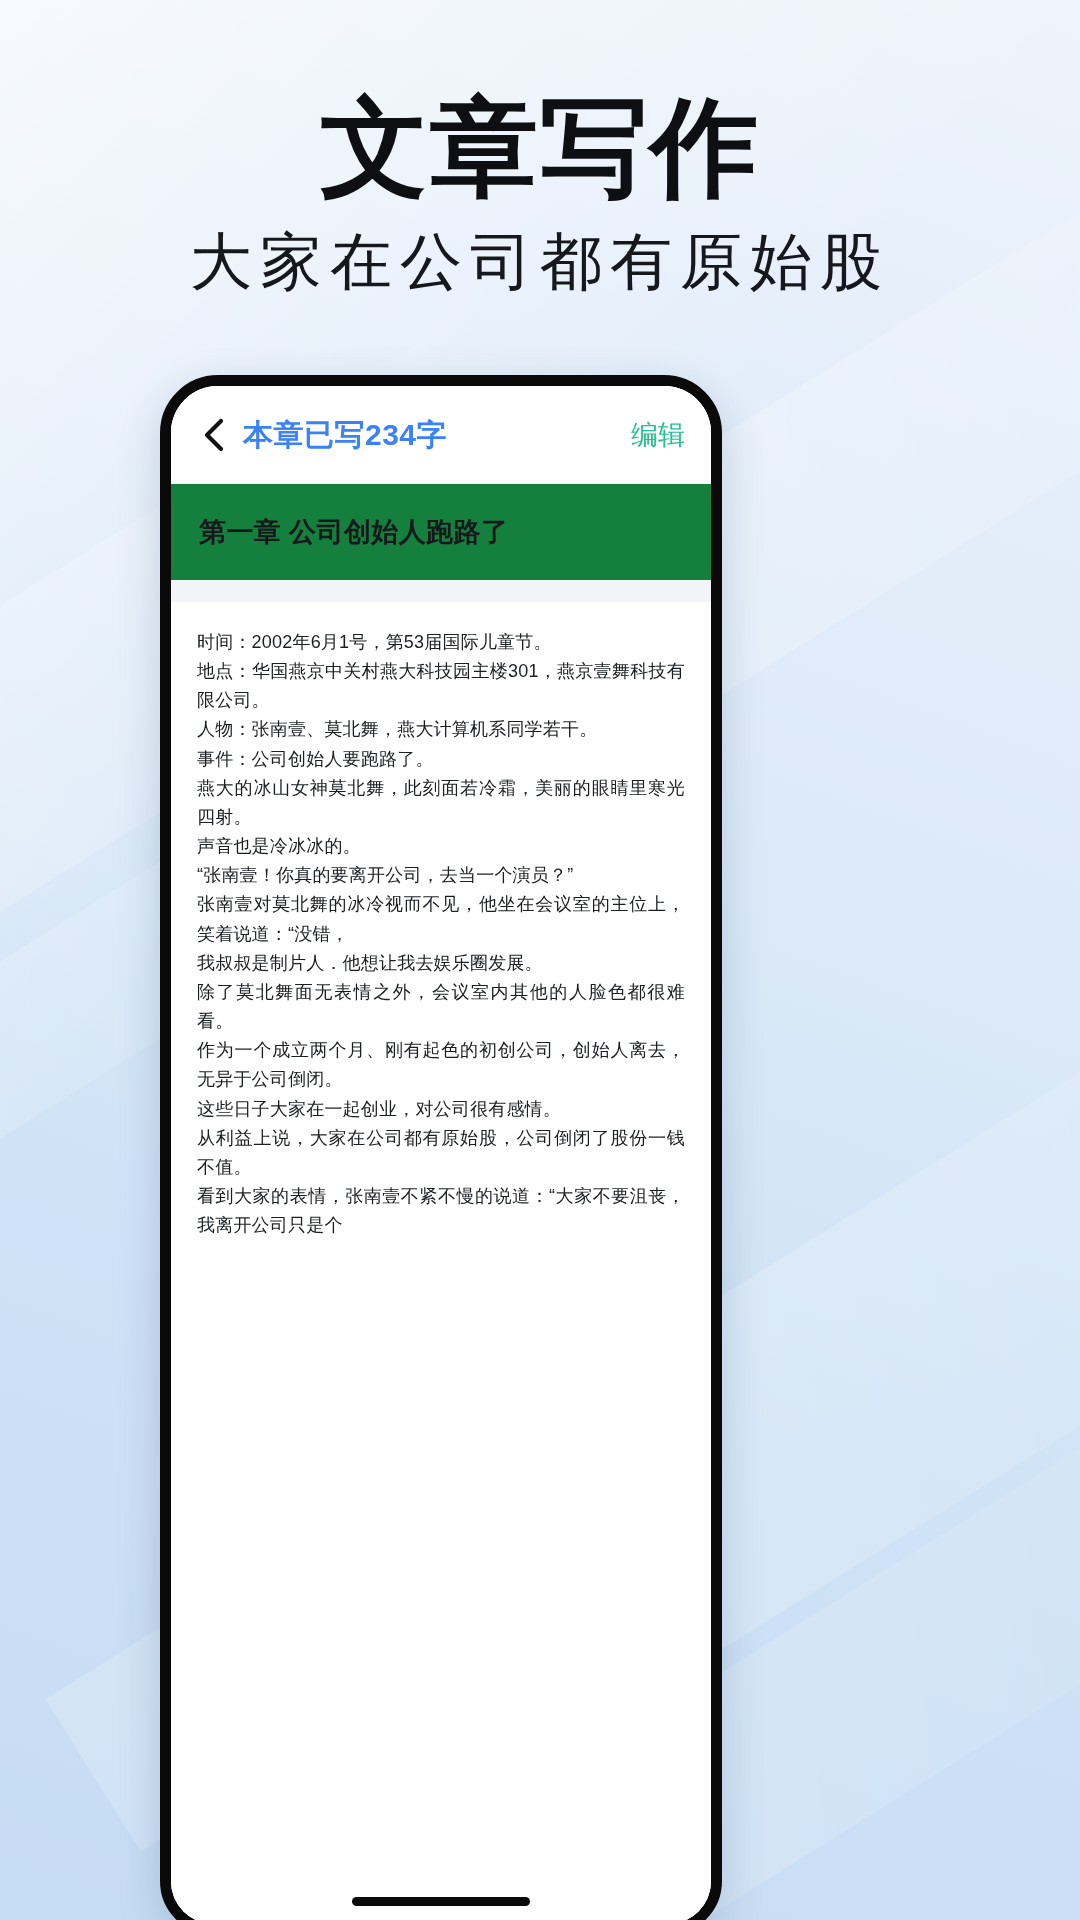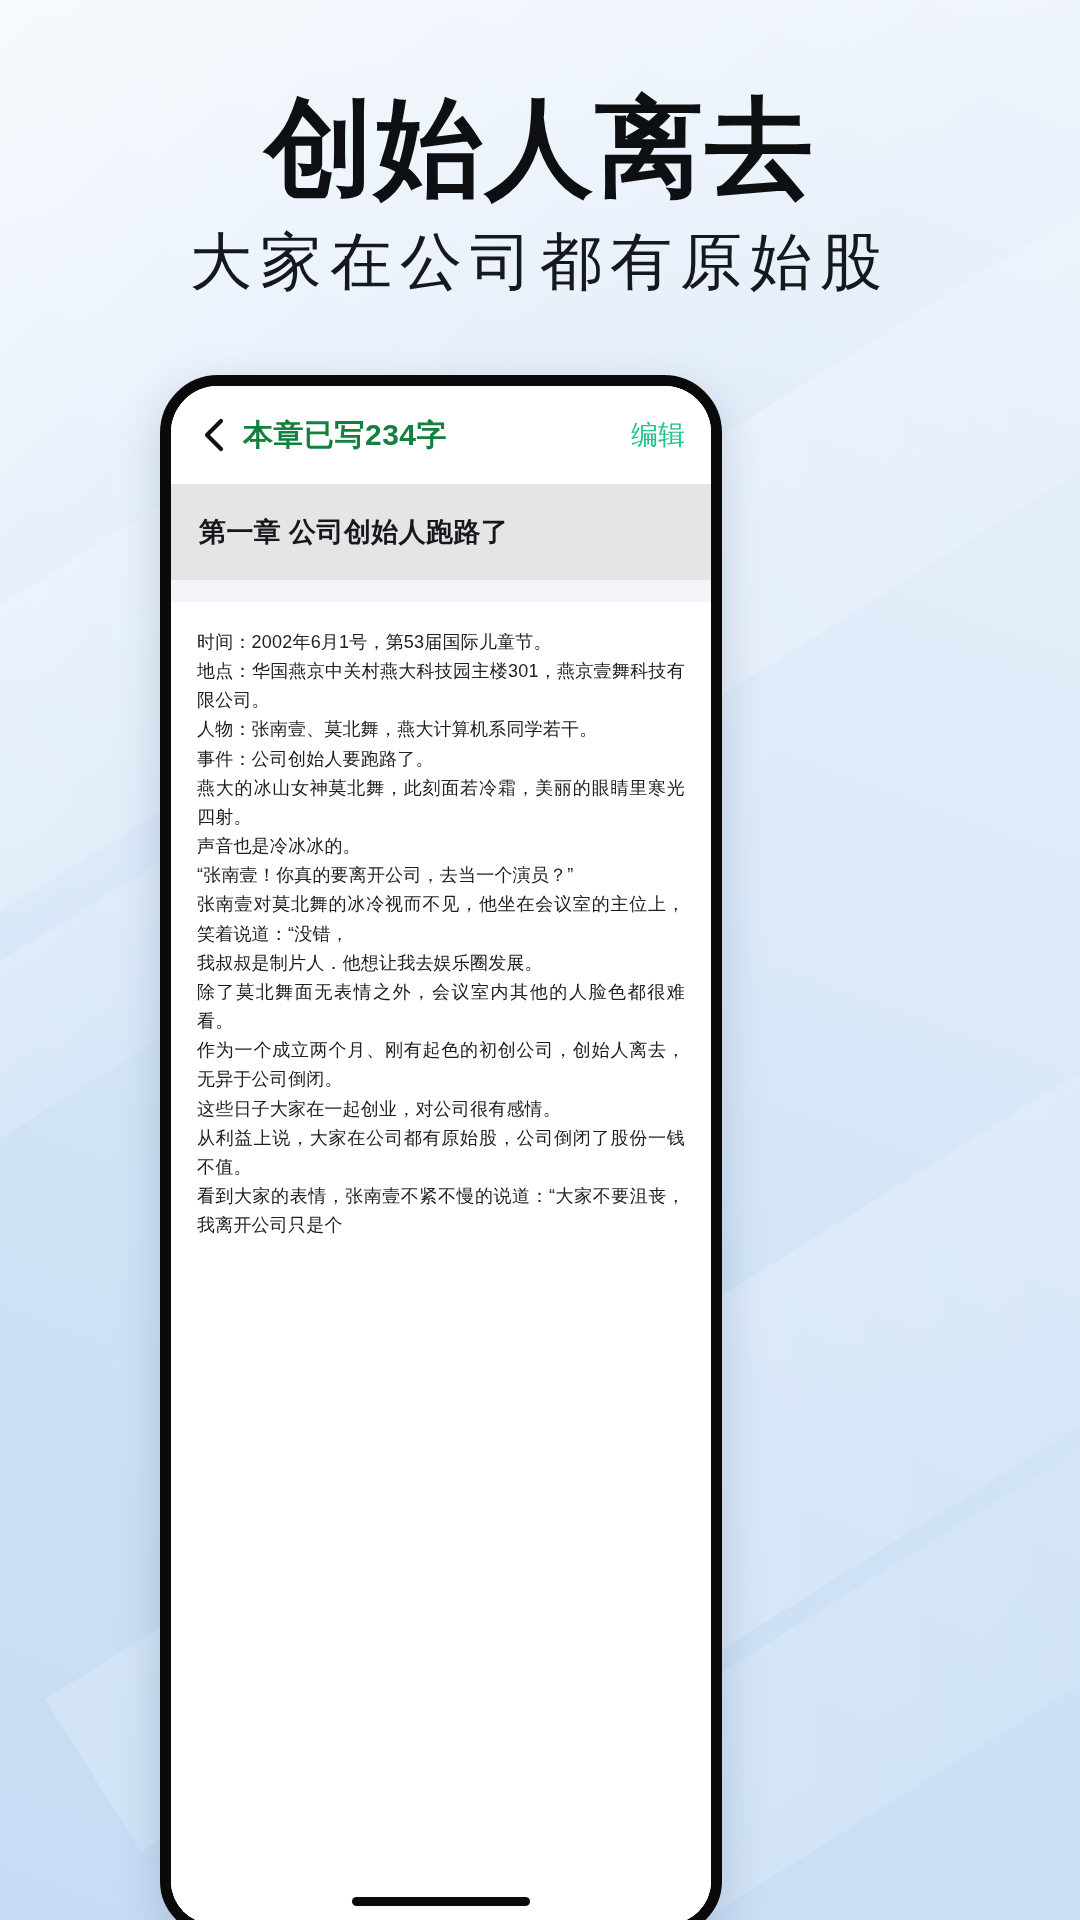--- a/index.html
+++ b/index.html
@@ -81,33 +81,33 @@
   .back-icon {
     width: 34px; height: 34px;
     display: flex; align-items: center; justify-content: center;
     margin-right: 12px;
     cursor: pointer;
   }
   .back-icon svg { display: block; }
   .nav-title {
     font-size: 30px;
     font-weight: 700;
-    color: #15803d;
+    color: #3b82f6;
     letter-spacing: .5px;
   }
   .nav-action {
     margin-left: auto;
     font-size: 27px;
     color: #22c38a;
     font-weight: 400;
     cursor: pointer;
   }
   .chapter-title-row {
     padding: 30px 28px 30px 28px;
-    background: #e5e5e5;
+    background: #15803d;
   }
   .chapter-title {
     font-size: 27px;
     font-weight: 700;
     color: #15181c;
     letter-spacing: .4px;
   }
   .divider-band {
     height: 22px;
     background: #f2f4f7;
@@ -138,21 +138,21 @@
 <body>
 
 <div class="sheen s1"></div>
 <div class="sheen s2"></div>
 <div class="sheen s3"></div>
 <div class="sheen s4"></div>
 <div class="sheen s5"></div>
 <div class="sheen s6"></div>
 
 <div class="headline-wrap">
-  <div class="headline">创始人离去</div>
+  <div class="headline">文章写作</div>
   <div class="subhead">大家在公司都有原始股</div>
 </div>
 
 <div class="phone">
   <div class="screen">
 
     <div class="navbar">
       <div class="back-icon">
         <svg width="26" height="34" viewBox="0 0 26 34" fill="none" aria-hidden="true">
           <path d="M20 3 L6 17 L20 31" stroke="#111111" stroke-width="4.2" stroke-linecap="round" stroke-linejoin="round"></path>

